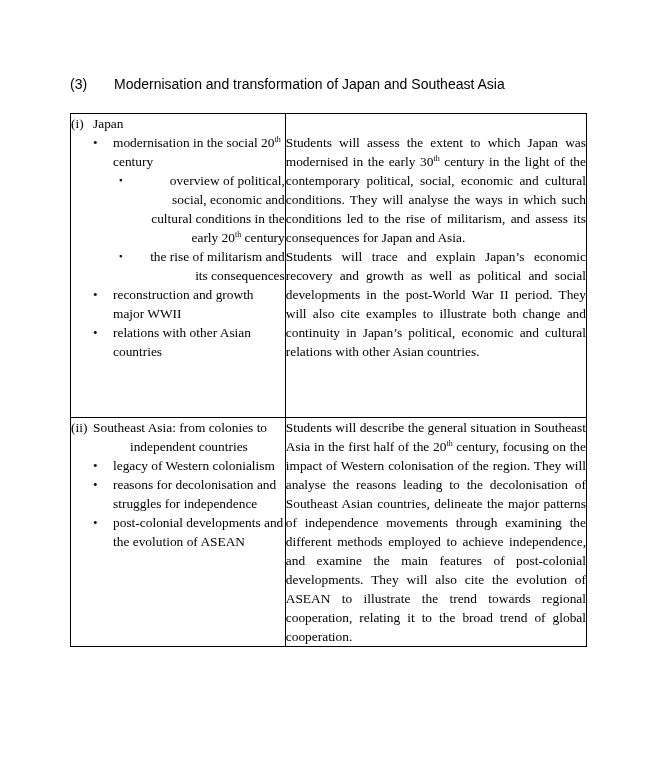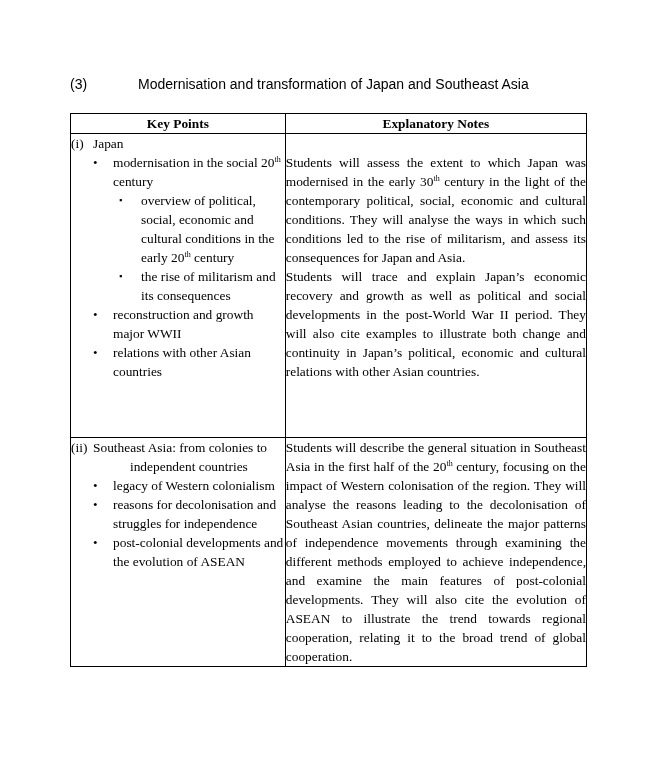--- a/index.html
+++ b/index.html
@@ -2,21 +2,21 @@
 <html><head>
 <meta charset="utf-8">
 <style>
   html, body { margin: 0; padding: 0; background: #ffffff; }
   body { width: 664px; height: 762px; position: relative; overflow: hidden; }
   .heading {
     position: absolute; left: 70px; top: 76px;
     font-family: "Liberation Sans", sans-serif; font-size: 14px; color: #000;
   }
   .heading .num { position: absolute; left: 0; top: 0; }
-  .heading .title { position: absolute; left: 68px; top: 0; white-space: nowrap; }
+  .heading .title { position: absolute; left: 44px; top: 0; white-space: nowrap; }
   table.syllabus {
     position: absolute; left: 70px; top: 113px;
     width: 517px; border-collapse: collapse;
     font-family: "Liberation Serif", serif; font-size: 13.4px; color: #000;
   }
   table.syllabus td, table.syllabus th {
     border: 1px solid #000; vertical-align: top; padding: 0;
   }
   table.syllabus th {
     font-weight: bold; text-align: center; height: 19px; line-height: 19px; font-size: 13.4px;
@@ -27,42 +27,38 @@
   .kp { padding: 0 2px 0 1px; }
   .section-label { padding-left: 0; font-family: Liberation Serif, serif; }
   .section-label .roman { display: inline-block; width: 22px; }
   .indent-cont { padding-left: 22px; text-align: center; }
   ul.b1 { list-style: none; margin: 0; padding: 0 0 0 22px; }
   ul.b1 > li { position: relative; padding-left: 20px; }
   ul.b1 > li::before {
     content: "\2022"; position: absolute; left: 0; top: 0; font-size: 13px;
   }
   ul.b2 { list-style: none; margin: 0; padding: 0 0 0 6px; }
-  ul.b2 > li { position: relative; padding-left: 22px; }
+  ul.b2 > li { position: relative; padding-left: 22px; text-align: right; }
   ul.b2 > li::before {
     content: "\25AA"; position: absolute; left: 0; top: 0; font-size: 9px;
   }
   .en { padding: 0 5px 0 6px; text-align: justify; line-height: 19px; }
   .en p { margin: 0; }
   sup { font-size: 8px; line-height: 0; vertical-align: 5px; }
 </style>
 </head>
 <body>
 
 <div class="heading">
   <span class="num">(3)</span>
   <span class="title">Modernisation and transformation of Japan and Southeast Asia</span>
 </div>
 
 <table class="syllabus">
   <tbody>
-      <tr>
-    <th class="col-left">Key Points</th>
-    <th class="col-right">Explanatory Notes</th>
-  </tr>
 
   <tr>
     <td class="col-left kp lh" style="height:303px;">
       <div class="section-label">
         <span class="roman">(i)</span><span>Japan</span>
       </div>
       <ul class="b1">
         <li>
           <span>modernisation in the social </span><span>20</span><sup>th</sup><span> century</span>
           <ul class="b2">

